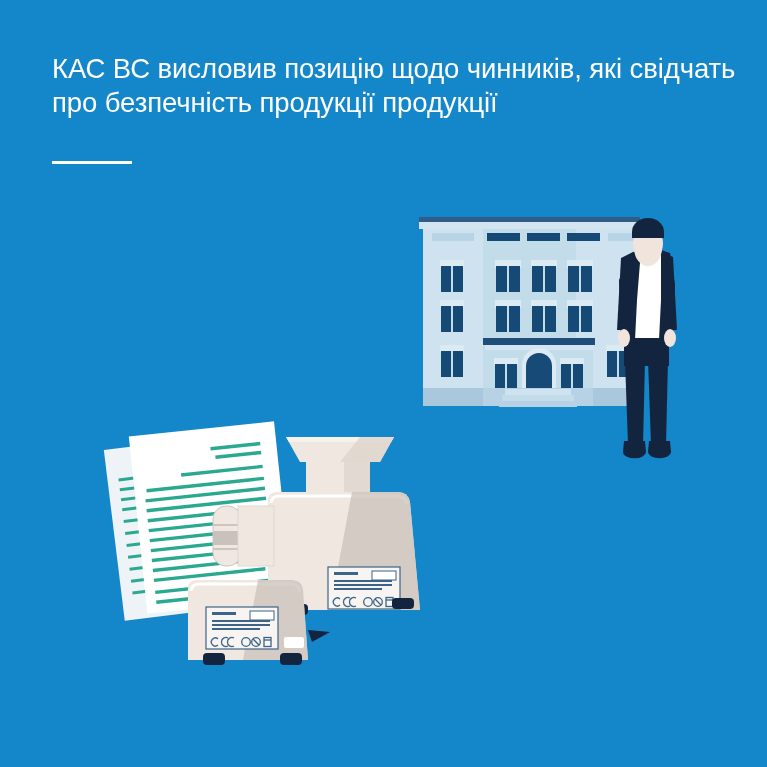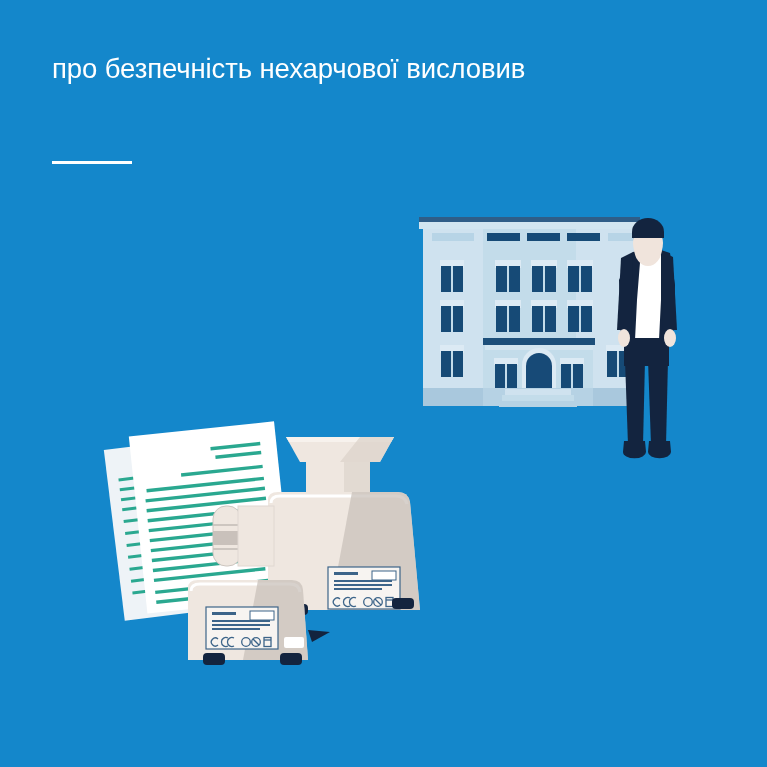--- a/index.html
+++ b/index.html
@@ -44,21 +44,22 @@
     left: 0;
     top: 0;
   }
 </style>
 </head>
 <body>
 
 <div id="poster">
 
   <div id="headline">
-    <div class="line">про безпечність нехарчової висловив</div>
+    <div class="line">КАС ВС висловив позицію щодо чинників, які свідчать</div>
+    <div class="line">про безпечність продукції продукції</div>
   </div>
   <div id="divider"></div>
 
   <svg class="art" width="767" height="767" viewBox="0 0 767 767">
 
     <g>
 
       <rect x="423" y="228" width="213" height="178" fill="#c3dcea"></rect>
 
       <rect x="423" y="228" width="60" height="178" fill="#cfe2ef"></rect>

